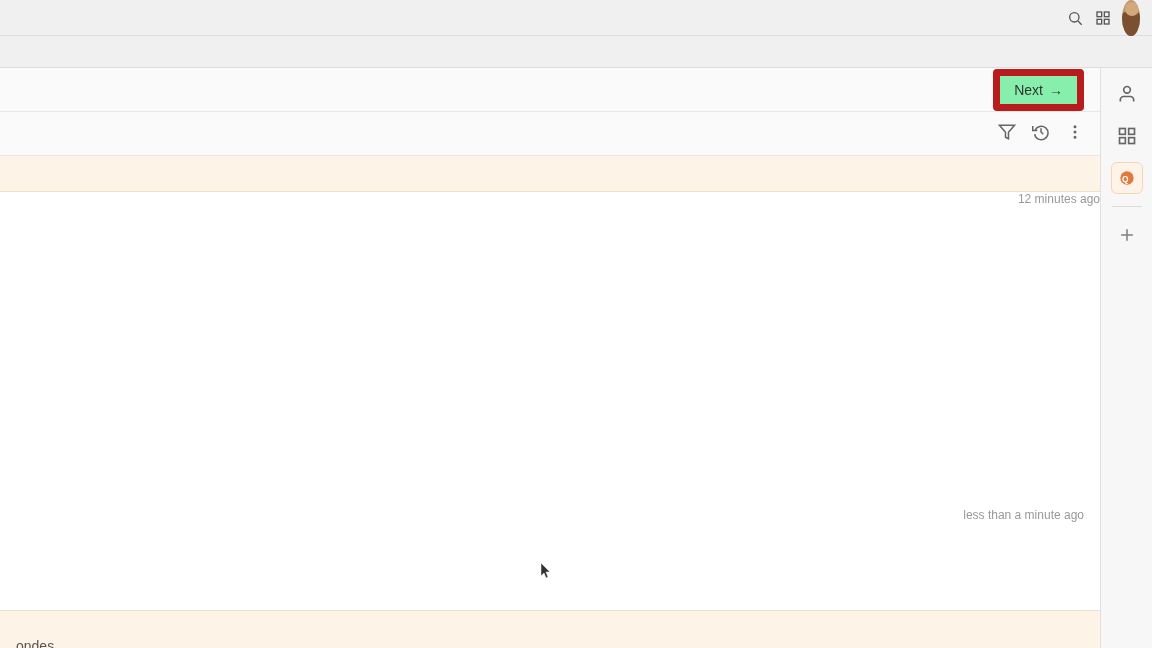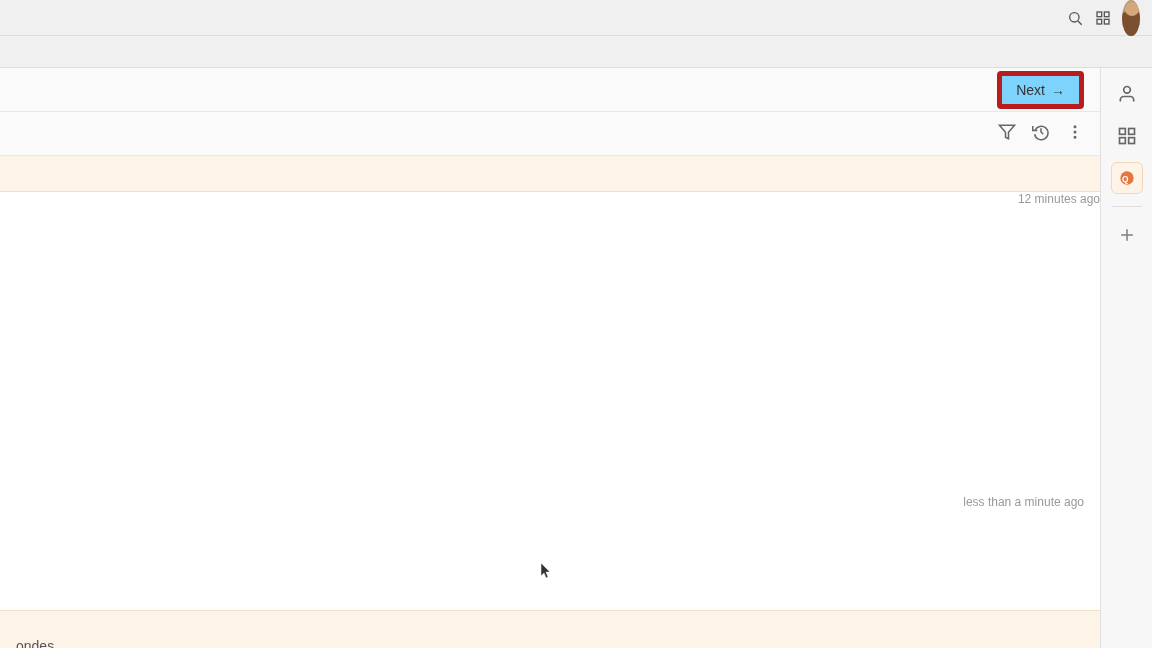--- a/index.html
+++ b/index.html
@@ -63,22 +63,22 @@
       align-items: center;
       justify-content: flex-end;
       padding-right: 16px;
       gap: 12px;
     }
 
     .next-button {
       display: flex;
       align-items: center;
       gap: 6px;
-      background: #7dd3fc;
-      border: 5px solid #b91c1c;
+      background: #86efac;
+      border: 7px solid #b91c1c;
       border-radius: 4px;
       padding: 6px 14px;
       font-size: 14px;
       color: #333;
       cursor: pointer;
     }
 
     
     .filter-toolbar {
       height: 44px;
@@ -282,21 +282,21 @@
     <div class="highlight-row"></div>
 
     <div class="chat-area">
 
       <div class="timestamp-right">12 minutes ago</div>
 
       <svg class="cursor" viewBox="0 0 12 18" fill="none">
         <path d="M1 1 L1 14 L4 11 L6 16 L8 15 L6 10 L10 10 Z" fill="#333" stroke="#fff" stroke-width="0.5"></path>
       </svg>
 
-      <div style="position: absolute; bottom: 93px; right: 16px;">
+      <div style="position: absolute; bottom: 80px; right: 16px;">
         <div class="timestamp-right">less than a minute ago</div>
       </div>
 
     </div>
 
     <div class="bottom-message">
       <span class="bottom-message-text">ondes.</span>
     </div>
 
   </div>

